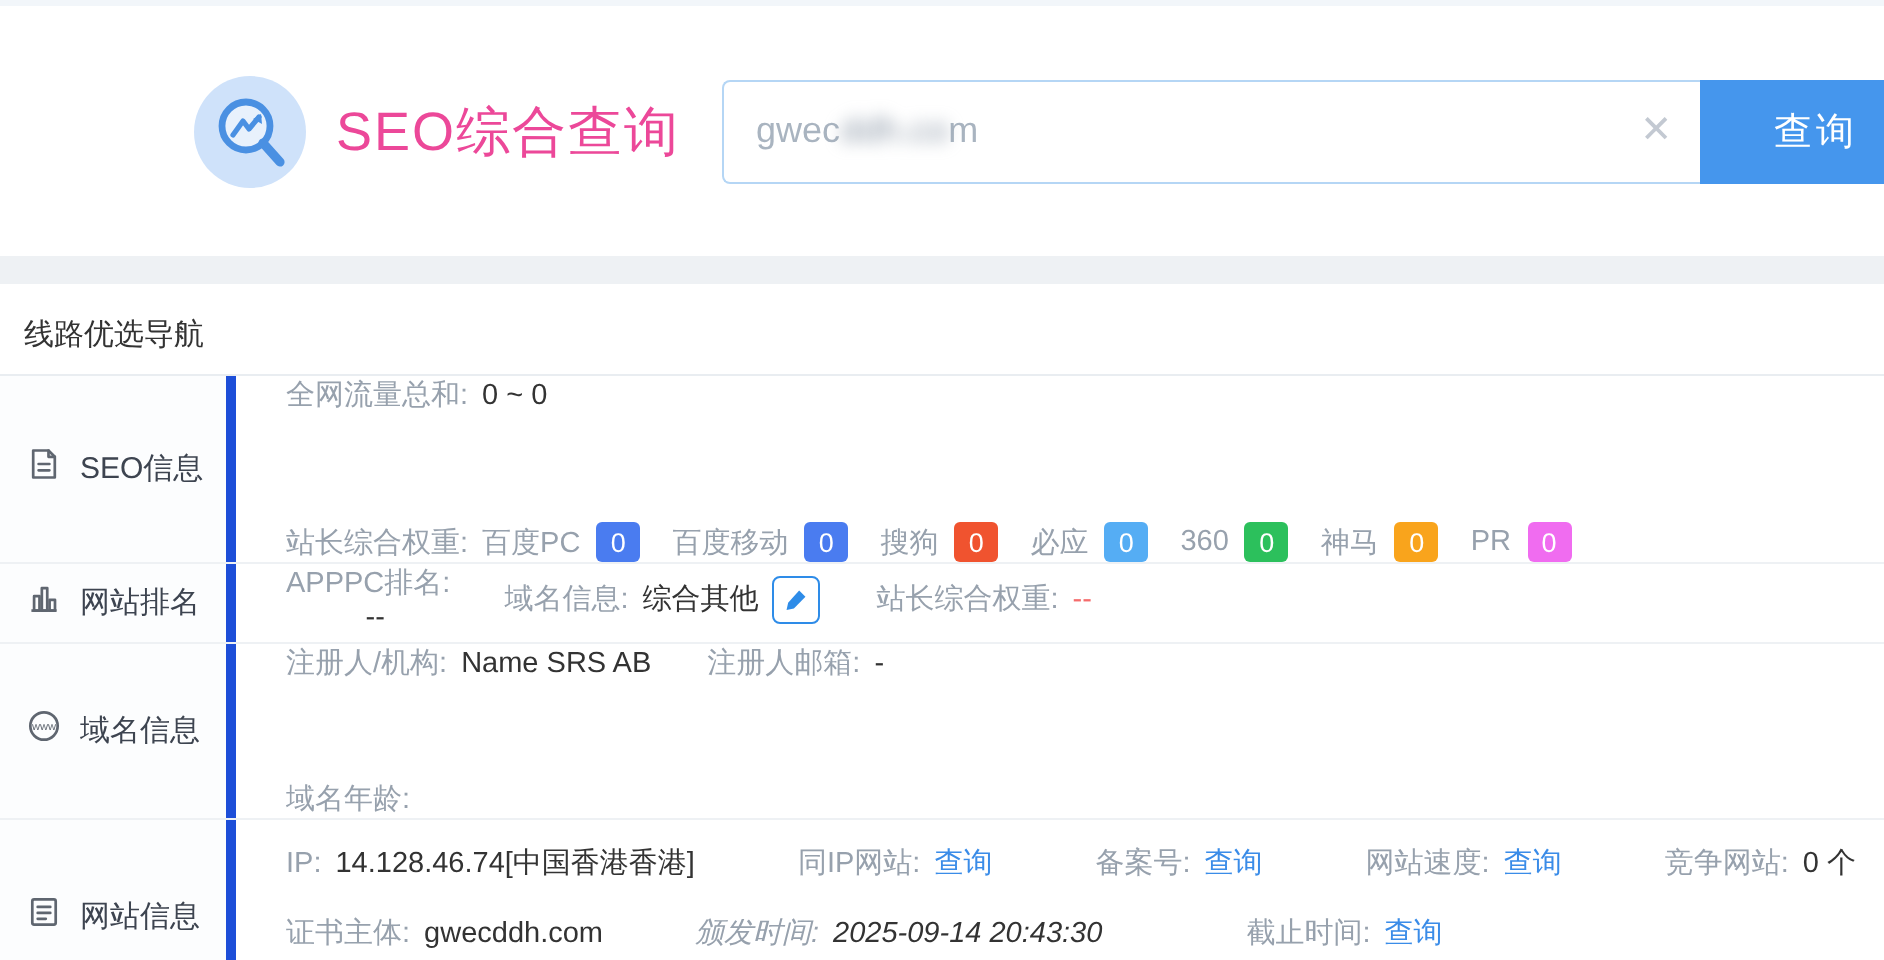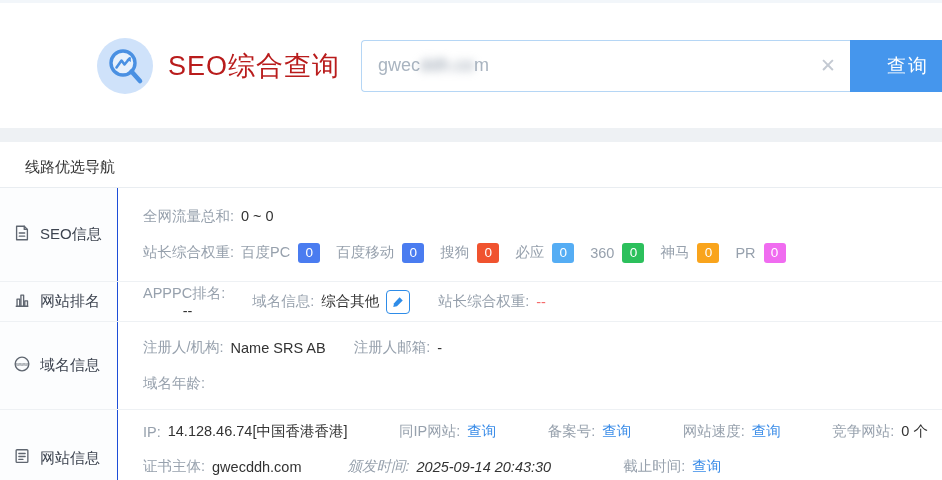--- a/index.html
+++ b/index.html
@@ -4,49 +4,49 @@
 <style>
   * { box-sizing: border-box; margin: 0; padding: 0; }
   html,body { width: 942px; height: 480px; overflow: hidden; background: #fff;
     font-family: "Liberation Sans", "DejaVu Sans", sans-serif; }
 
   .top-strip { height: 3px; background: #f2f6fa; }
 
   
   .header { height: 125px; background: #fff; display: flex; align-items: center; padding-left: 97px; }
   .logo { width: 56px; height: 56px; flex: none; }
-  .title { font-size: 27px; font-weight: 400; color: #b91c1c; margin-left: 15px; letter-spacing: 1px; white-space: nowrap; }
+  .title { font-size: 27px; font-weight: 400; color: #ec4899; margin-left: 15px; letter-spacing: 1px; white-space: nowrap; }
   .searchbar { display: flex; margin-left: 21px; height: 52px; }
   .search-input { width: 489px; height: 52px; border: 1px solid #b5d6f5; border-right: none;
     border-radius: 4px 0 0 4px; background: #fff; display: flex; align-items: center;
     padding: 0 14px 0 16px; font-size: 18px; color: #a9b4c0; cursor: text; }
   .q { white-space: pre; }
   .q.blurred { filter: blur(4px); color: #8d99a8; }
   .clear { margin-left: auto; color: #c3c9d2; font-size: 19px; cursor: pointer; line-height: 1; }
   .search-btn { width: 116px; height: 52px; background: #4596ed; color: #fff; border: none;
     border-radius: 0 6px 6px 0; font-size: 19px; cursor: pointer; letter-spacing: 2px;
     font-family: inherit; }
 
   .band { height: 14px; background: #eef1f4; }
 
   
-  .nav-title { height: 46px; padding: 16px 0 0 25px; font-size: 15px; color: #333;
+  .nav-title { height: 46px; padding: 16px 0 0 12px; font-size: 15px; color: #333;
     border-bottom: 1px solid #e9edf1; background: #fff; }
 
   
   .row { display: flex; border-bottom: 1px solid #eef1f4; background: #fff; }
   .row.r1 { height: 94px; }
   .row.r2 { height: 40px; }
   .row.r3 { height: 88px; }
   .row.r4 { height: 96px; border-bottom: none; }
-  .side { width: 118px; flex: none; border-right: 1px solid #1d4ed8; background: #fcfdfe;
+  .side { width: 118px; flex: none; border-right: 5px solid #1d4ed8; background: #fcfdfe;
     display: flex; align-items: center; padding-left: 13px; gap: 9px; cursor: pointer; }
   .side .s-label { font-size: 15px; color: #3d4450; white-space: nowrap; }
   .side svg { flex: none; }
-  .main { flex: 1; display: flex; flex-direction: column; justify-content: center;
+  .main { flex: 1; display: flex; flex-direction: column; justify-content: space-between;
     padding: 0 14px 0 25px; gap: 17px; }
   .row.r4 .main { justify-content: flex-start; padding-top: 12px; gap: 16px; }
   .line { display: flex; align-items: center; font-size: 14.5px; color: #333; white-space: nowrap; }
   .lbl { color: #97a1ad; margin-right: 7px; }
   .val { color: #333; }
   .link { color: #3a8ce8; cursor: pointer; text-decoration: none; }
   .red { color: #f56c6c; }
   .grp { display: flex; align-items: center; }
 
   

